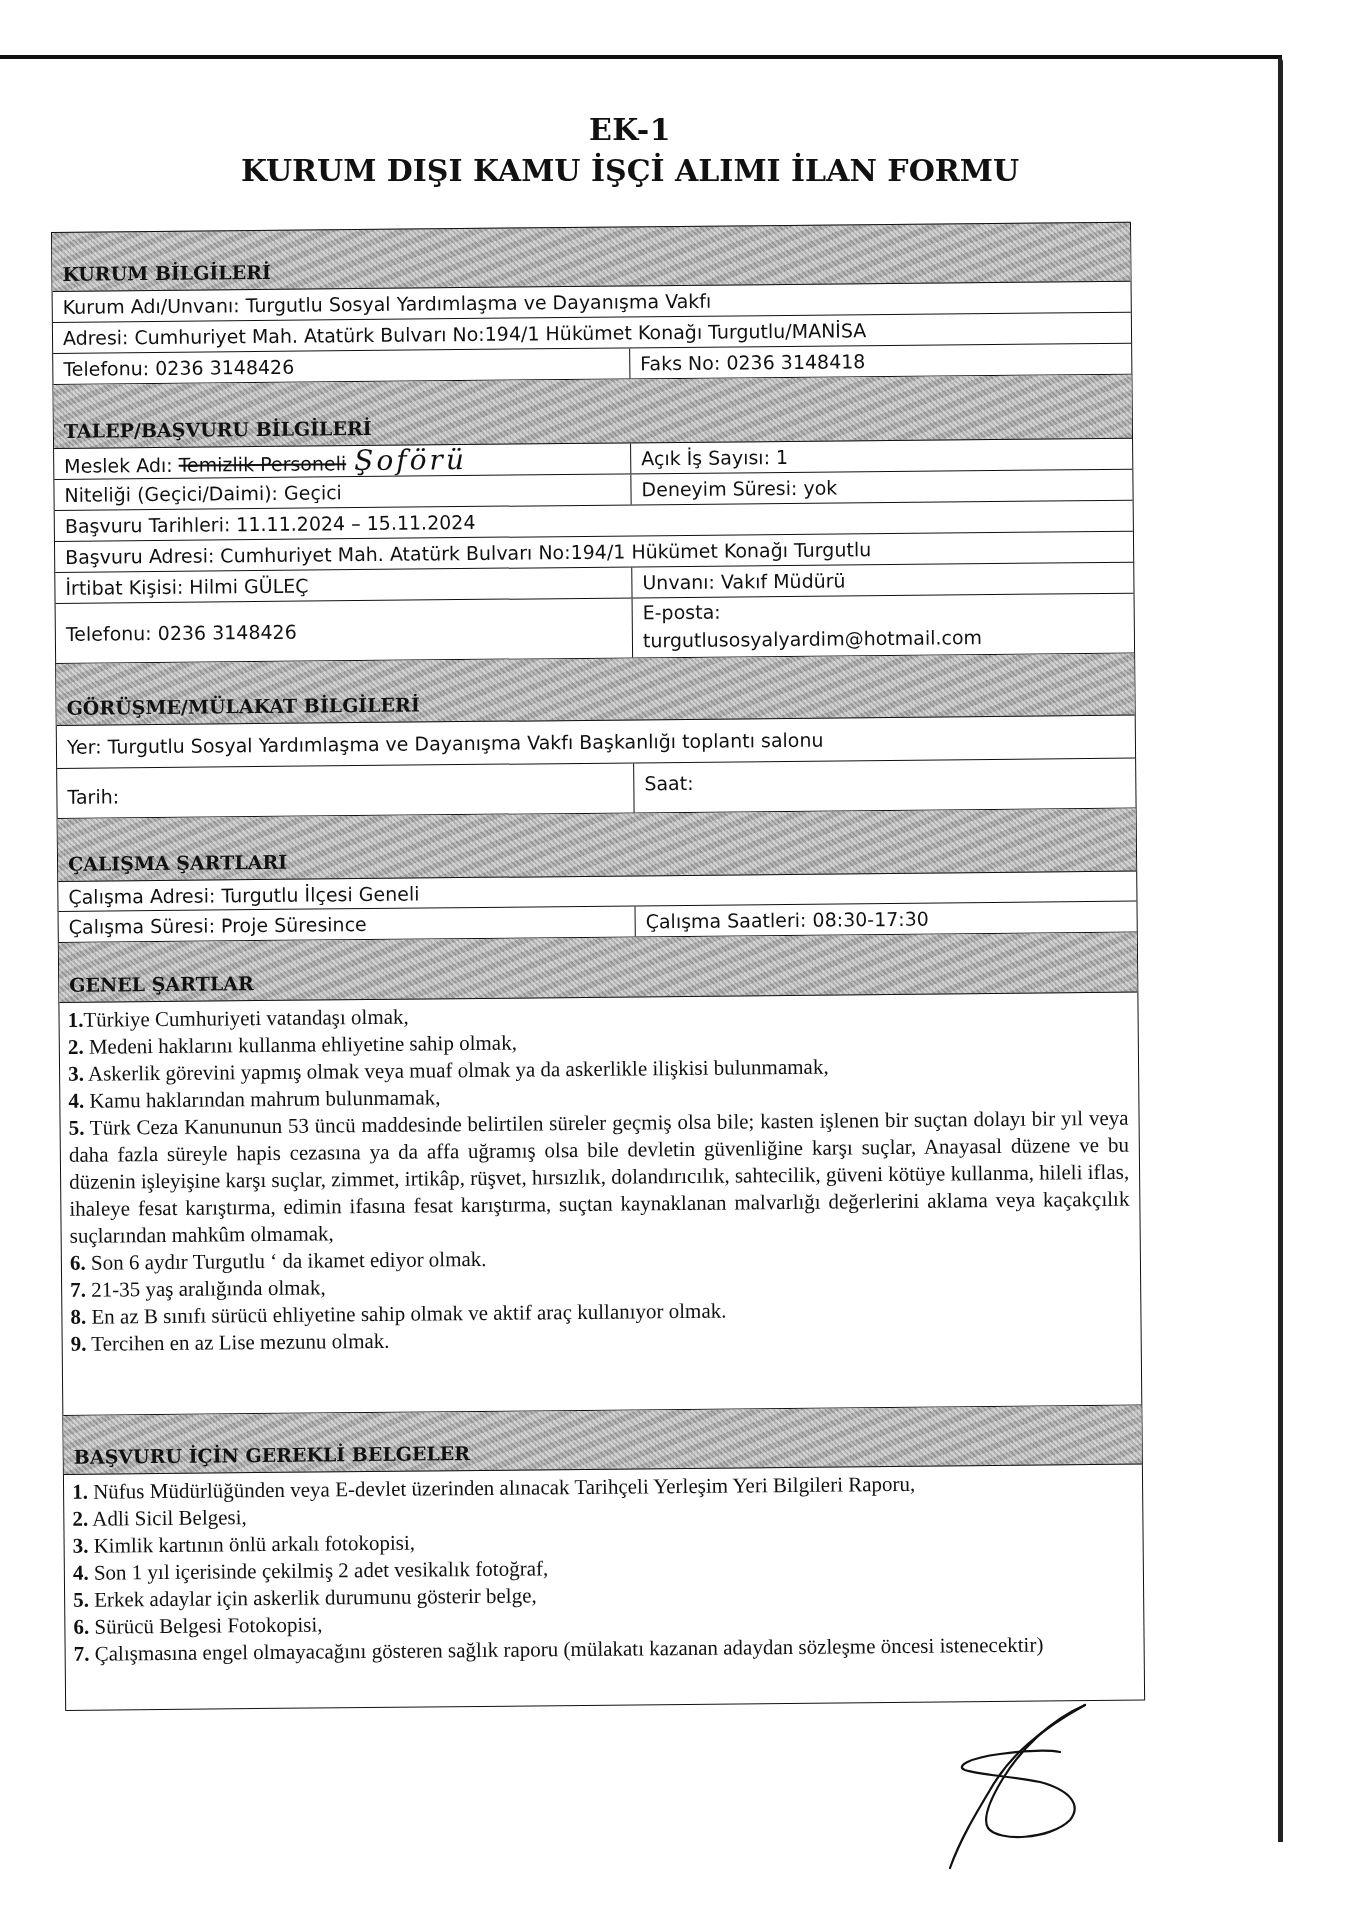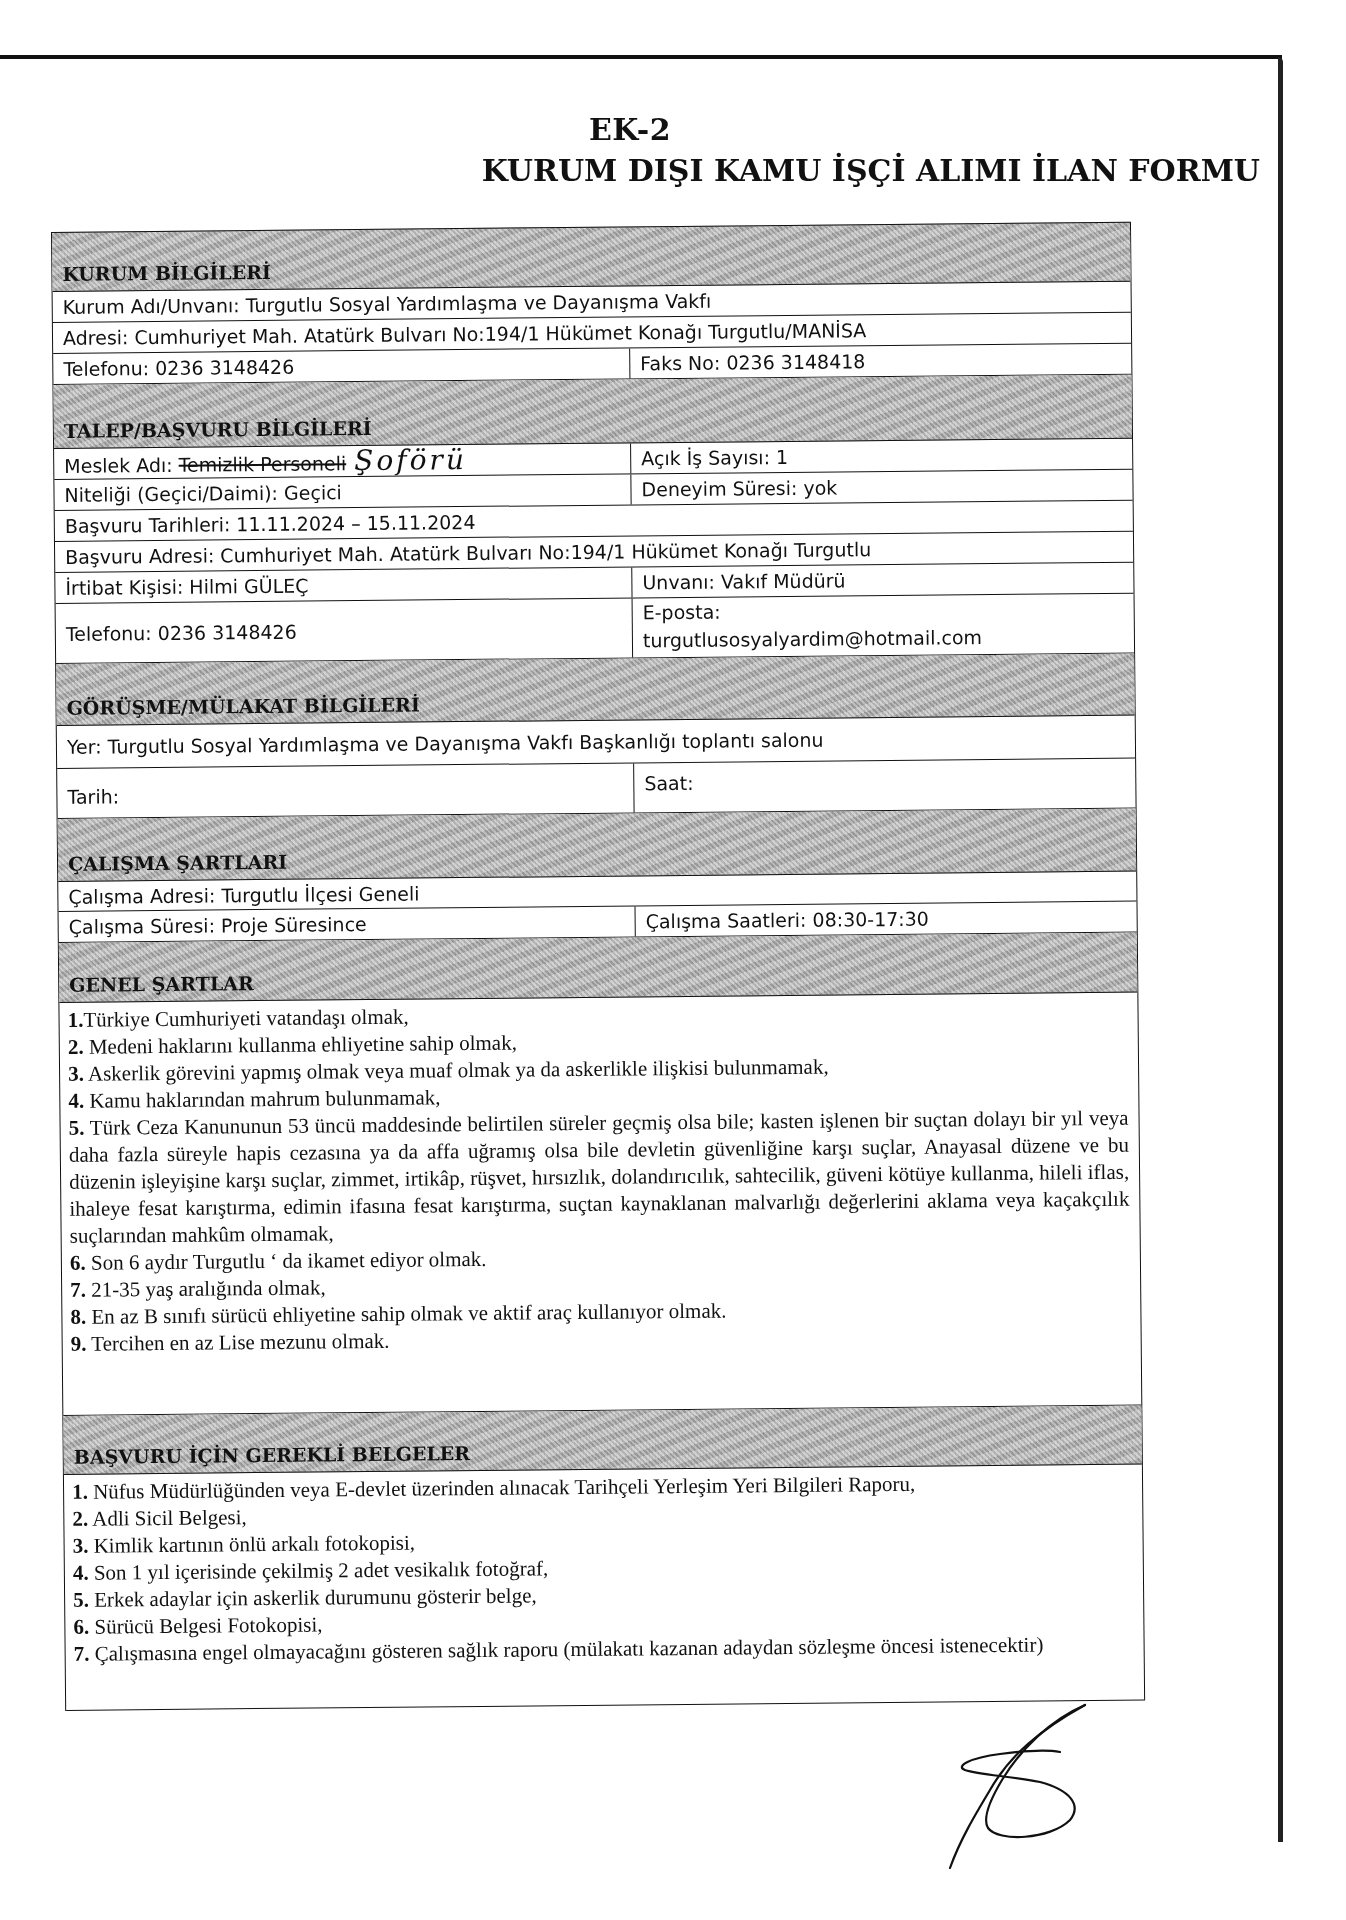--- a/index.html
+++ b/index.html
@@ -1,21 +1,21 @@
 <!DOCTYPE html>
 <html><head>
 <meta charset="utf-8">
 <style>
   html, body { margin:0; padding:0; background:#ffffff; }
   body { width:1346px; height:1920px; position:relative; overflow:hidden; font-family:"DejaVu Serif", serif; color:#111; }
   .frame-top { position:absolute; left:0; top:55px; width:1282px; height:4px; background:#111; }
   .frame-right { position:absolute; left:1278px; top:57px; width:5px; height:1785px; background:#222; border-radius:0 6px 0 0; }
   .title { position:absolute; left:0; width:1260px; text-align:center; font-family:"DejaVu Serif", serif; font-weight:bold; }
   .title.t1 { top:112px; font-size:30px; letter-spacing:0.5px; }
-  .title.t2 { top:153px; font-size:30px;text-align:right; }
+  .title.t2 { top:153px; font-size:30px; }
   .form { position:absolute; left:51px; top:232px; width:1078px; border-left:1.5px solid #111; border-right:1.5px solid #111; transform:rotate(-0.55deg); transform-origin:0 0; }
   .row { display:flex; border-bottom:1.5px solid #111; box-sizing:border-box; }
   .row.top { border-top:1.5px solid #111; }
   .cell { padding:0 10px; font-family:"DejaVu Sans", sans-serif; font-size:19px; line-height:30px; box-sizing:border-box; white-space:nowrap; overflow:hidden; }
   .cell.left { width:577px; border-right:1.5px solid #111; }
   .cell.full { flex:1; }
   .cell.right { flex:1; }
   .hdr { background-color:#b8b8b8;
     background-image:
       repeating-linear-gradient(45deg, rgba(255,255,255,0.25) 0 2px, rgba(0,0,0,0.08) 2px 4px),
@@ -28,21 +28,21 @@
   .list .item b { font-weight:bold; }
   .list .item { margin:0; }
   .signature { position:absolute; left:920px; top:1700px; width:230px; height:170px; }
 </style>
 </head>
 <body>
 
 <div class="frame-top"></div>
 <div class="frame-right"></div>
 
-<div class="title t1">EK-2</div>
+<div class="title t1">EK-1</div>
 <div class="title t2">KURUM DIŞI KAMU İŞÇİ ALIMI İLAN FORMU</div>
 
 <div class="form">
 
   <div class="row top hdr" style="height:60px">
       <span>KURUM BİLGİLERİ</span>
     </div>
   <div class="row" style="height:31px">
       <div class="cell full">Kurum Adı/Unvanı: Turgutlu Sosyal Yardımlaşma ve Dayanışma Vakfı</div>
     </div>

